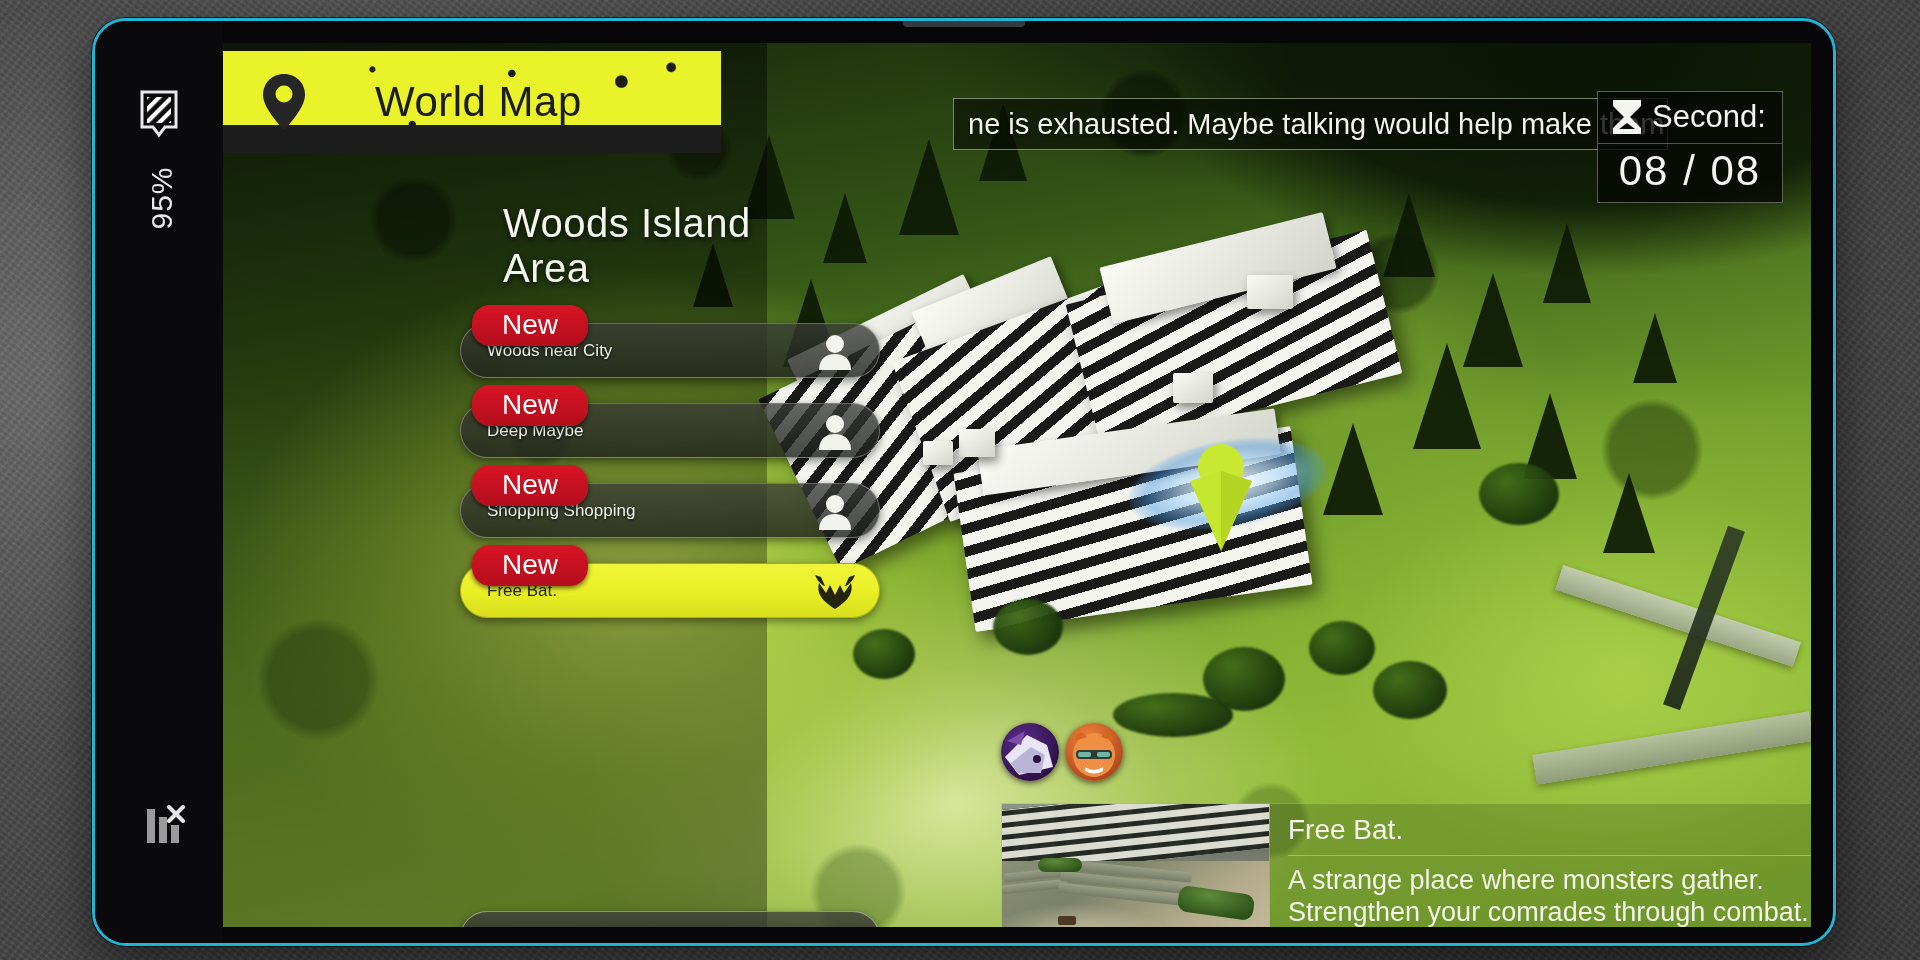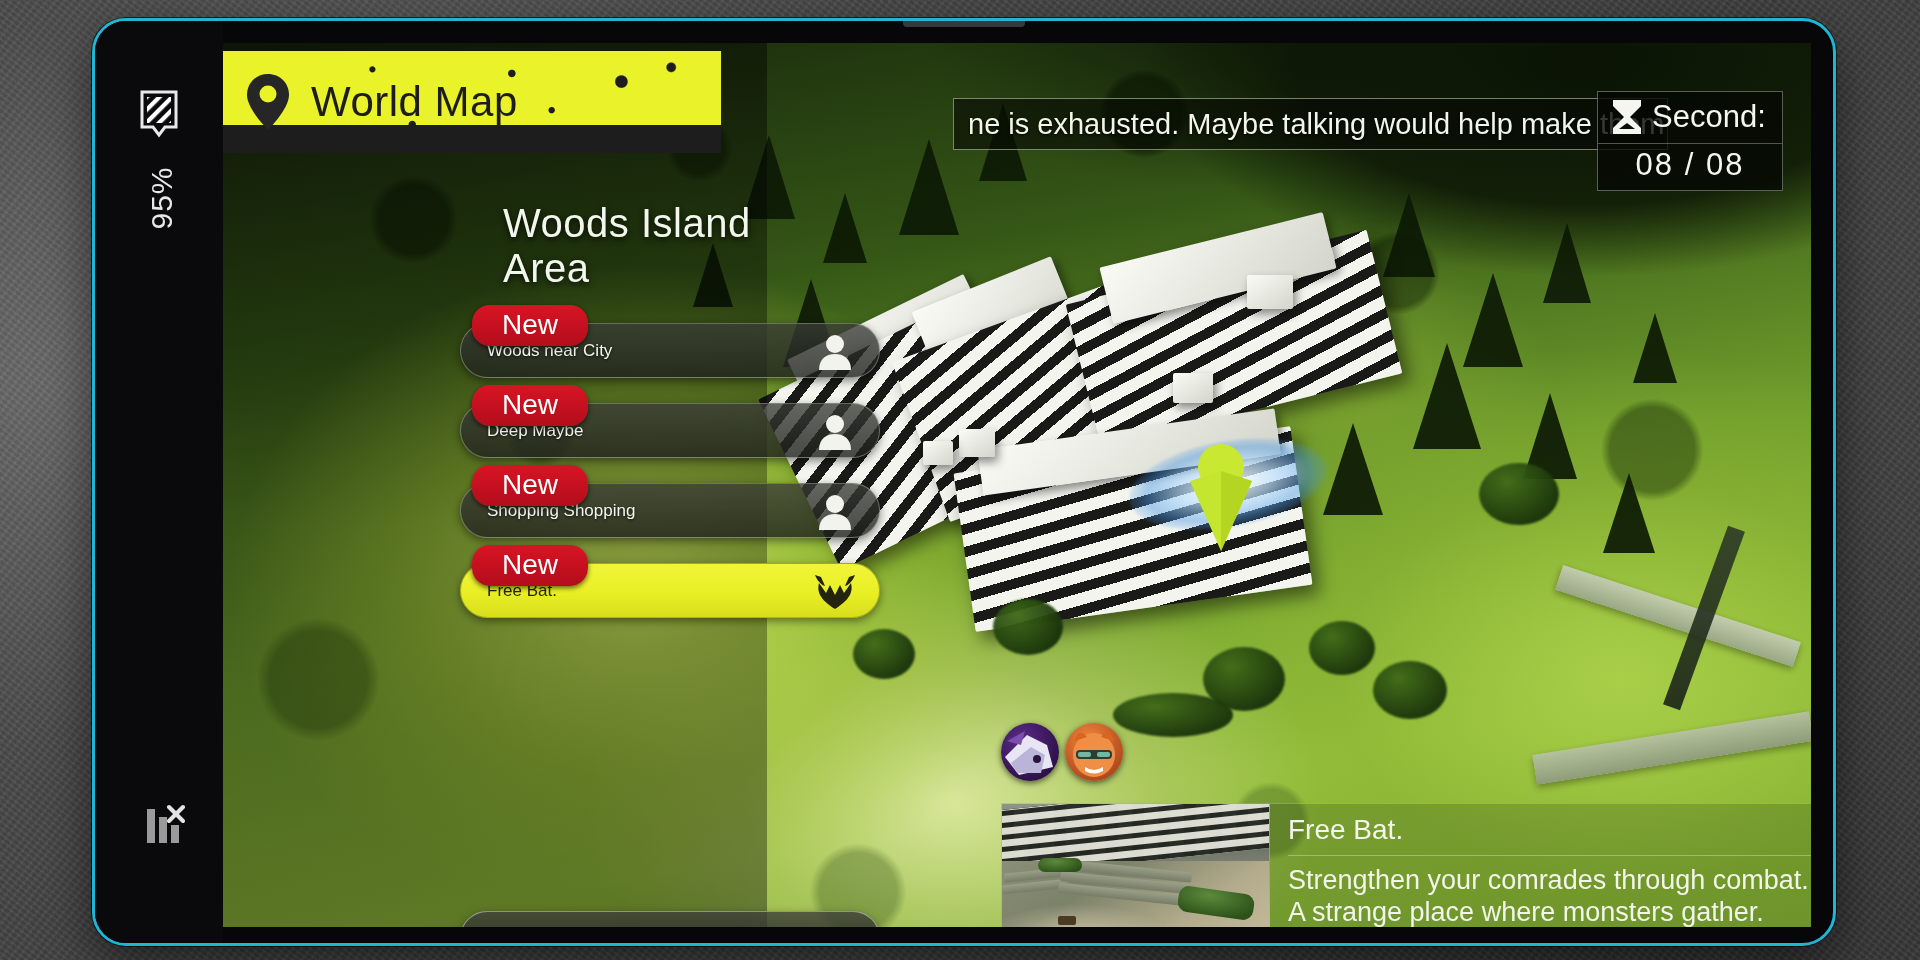--- a/index.html
+++ b/index.html
@@ -178,22 +178,23 @@
     background: linear-gradient(to bottom, rgba(0,0,0,.42), rgba(0,0,0,.30) 55%, rgba(0,0,0,.38));
     z-index: 10;
   }
 
   
   #header-banner {
     position: absolute; left: 0; top: 8px;
     width: 498px; height: 102px;
     background: #eaf22a;
     display: flex; align-items: center;
-    padding-left: 22px;
+    padding-left: 38px;
     overflow: hidden;
+    gap: 48px;
   }
   
   #header-banner::after {
     content: "";
     position: absolute; left: 0; bottom: -6px; width: 100%; height: 34px;
     background-image:
       radial-gradient(circle at 4% 20%, #1d1d1d 0 22%, transparent 23%),
       radial-gradient(circle at 11% 70%, #1d1d1d 0 30%, transparent 31%),
       radial-gradient(circle at 19% 35%, #1d1d1d 0 18%, transparent 19%),
       radial-gradient(circle at 27% 80%, #1d1d1d 0 34%, transparent 35%),
@@ -315,21 +316,21 @@
   }
   #moves-top {
     display: flex; align-items: center; gap: 8px;
     padding: 6px 10px 7px 12px;
     border-bottom: 1px solid rgba(190,200,180,.40);
   }
   #hourglass-icon { width: 34px; height: 38px; flex: 0 0 auto; }
   #moves-label { color: #f4f6ef; font-size: 31px; }
   #moves-value {
     text-align: center; color: #f4f6ef;
-    font-size: 31px; padding: 3px 0 7px;
+    font-size: 42px; padding: 3px 0 7px;
     letter-spacing: 2px;
   }
 
   
   #party { position: absolute; left: 778px; top: 680px; display: flex; gap: 6px; z-index: 11; }
   .avatar {
     width: 58px; height: 58px; border-radius: 50%;
     box-shadow: 0 2px 6px rgba(0,0,0,.6);
     overflow: hidden; position: relative;
   }
@@ -612,21 +613,21 @@
           <div class="thumb-step" style="left:60px; top:62px; width:130px; height:10px; transform:rotate(6deg);"></div>
           <div class="thumb-step" style="left:58px; top:74px; width:136px; height:10px; transform:rotate(6deg);"></div>
           <div class="thumb-step" style="left:56px; top:86px; width:142px; height:10px; transform:rotate(6deg);"></div>
           <div class="thumb-hedge" style="left:36px; top:54px; width:44px; height:14px;"></div>
           <div class="thumb-hedge" style="left:176px; top:86px; width:76px; height:26px; transform:rotate(8deg);"></div>
           <div style="position:absolute; left:56px; top:112px; width:18px; height:9px; background:#4a3a24; border-radius:2px;"></div>
         </div>
         <div id="info-text">
           <div id="info-title">Free Bat.</div>
           <div id="info-desc">
+            <div class="info-desc-line">A strange place where monsters gather.</div>
             <div class="info-desc-line">Strengthen your comrades through combat.</div>
-            <div class="info-desc-line">A strange place where monsters gather.</div>
           </div>
         </div>
       </div>
 
     </div>
   </div>
 </div>
 
 </body></html>

